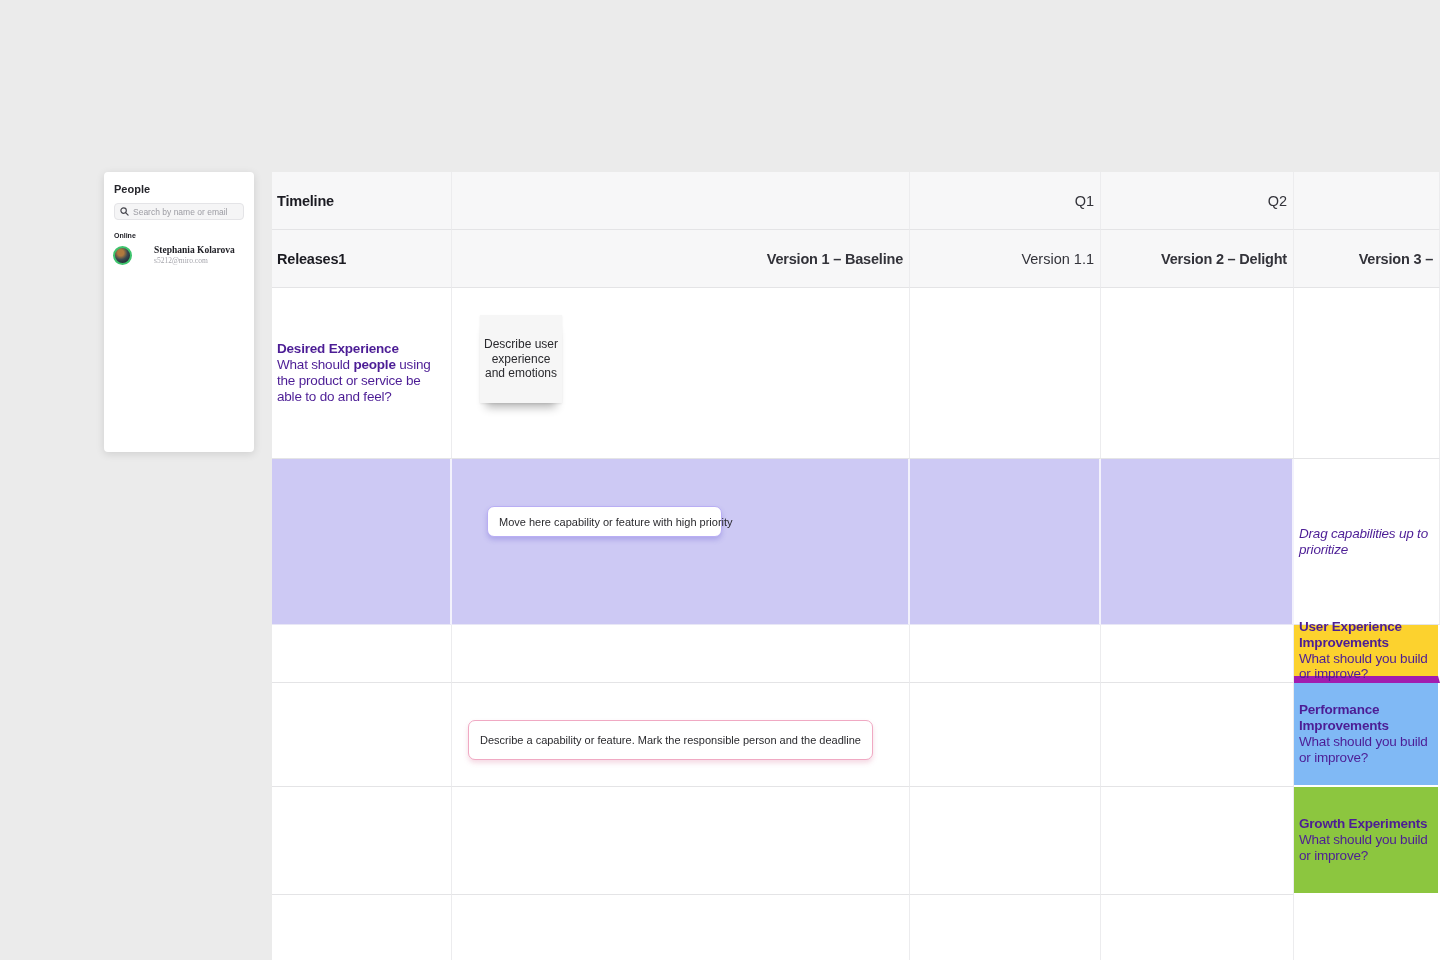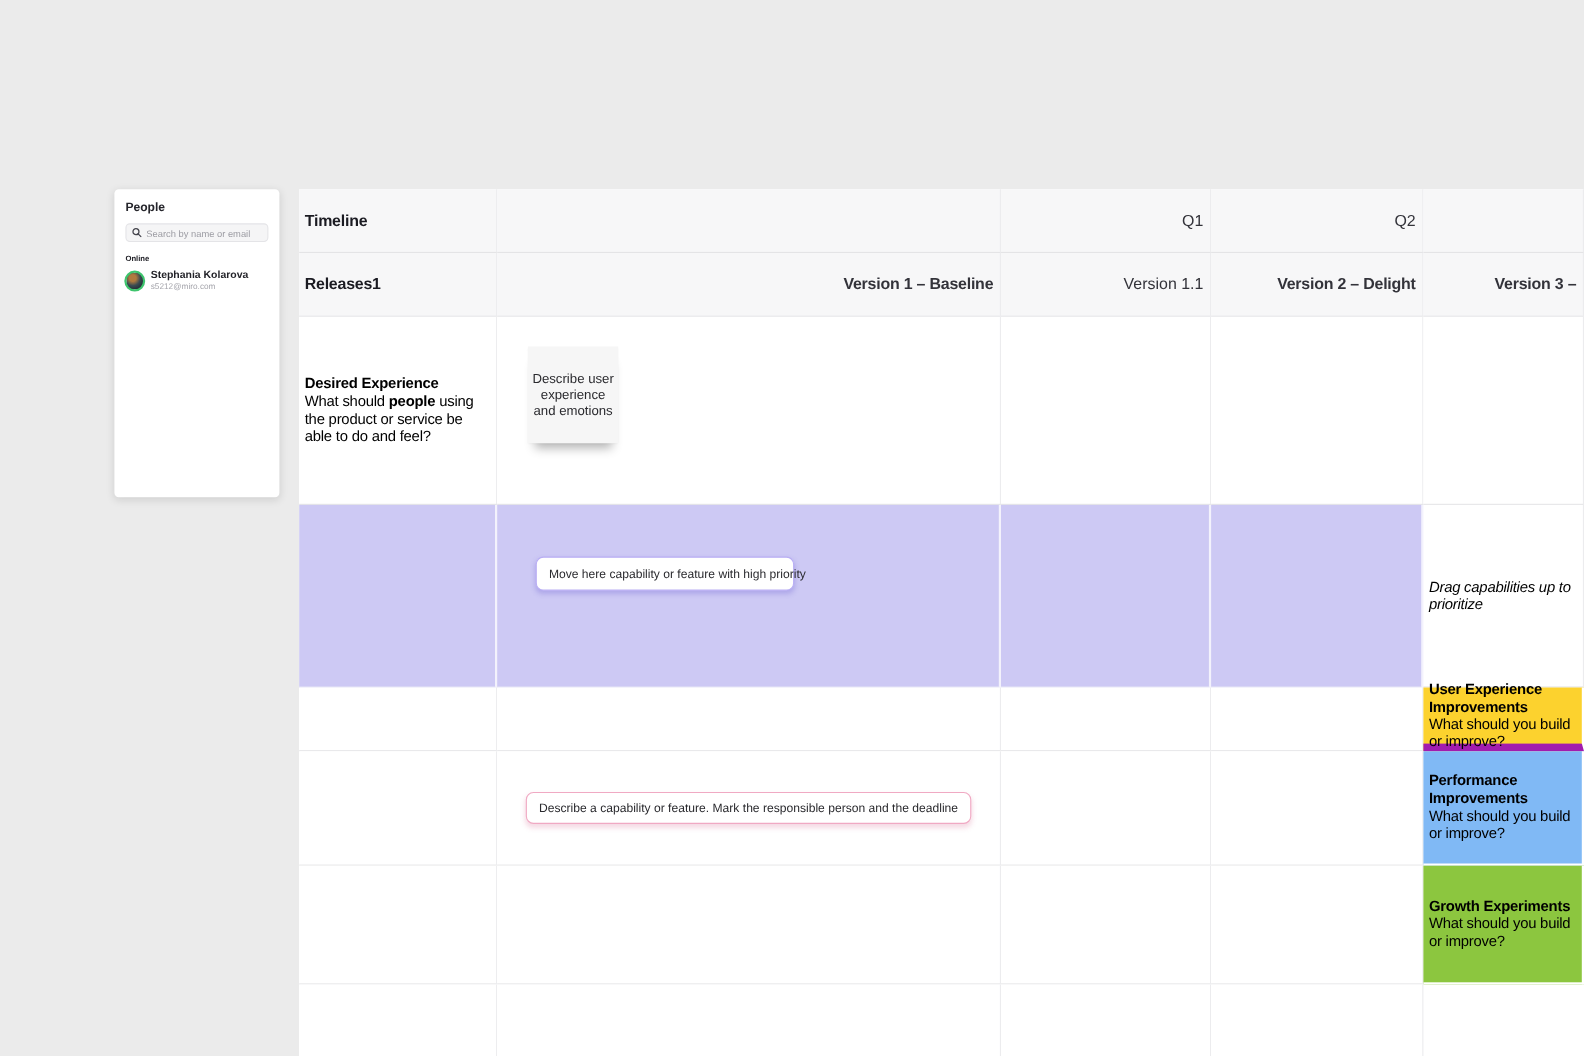--- a/index.html
+++ b/index.html
@@ -10,53 +10,53 @@
           grid-template-columns:180px 458px 191px 193px 146px;
           grid-template-rows:58px 58px 171px 166px 58px 104px 108px 108px;
           background:#ffffff;}
   .cell{box-sizing:border-box;border-right:1px solid #ececee;border-bottom:1px solid #e4e4e6;
         display:flex;flex-direction:column;justify-content:center;padding:0 6px 0 5px;background:#fff;}
   .cell.head{background:#f7f7f8;}
   .cell.right{text-align:right;align-items:flex-end;}
   .ht{font-weight:bold;font-size:14.5px;color:#1b1b22;letter-spacing:-0.2px;}
   .hv{font-size:14.5px;color:#33333a;}
   .hv.b{font-weight:bold;letter-spacing:-0.2px;}
-  .cellbody{font-size:13.5px;line-height:15.8px;color:#000000;letter-spacing:-0.2px;}
+  .cellbody{font-size:13.5px;line-height:15.8px;color:#4c1d95;letter-spacing:-0.2px;}
   .cellbody .t{font-weight:bold;}
   .cellbody .bb{font-weight:bold;}
   .italic{font-style:italic;}
   
   .purple-lbl{background:#a89ef7;border-right:2px solid #ffffff;border-bottom:1px solid #f2f1fc;}
   .purple-row{background:#cdc9f4;border-right:2px solid rgba(255,255,255,0.75);border-bottom:1px solid #e8e7f6;}
   .yellow-lbl{background:#fcd22e;border-right:2px solid #ffffff;border-bottom:7px solid #a21caf;}
   .blue-lbl{background:#80b9f5;border-right:2px solid #ffffff;border-bottom:2px solid #ffffff;}
   .green-lbl{background:#8cc63f;border-right:2px solid #ffffff;border-bottom:2px solid #ffffff;}
   
   .sticky{position:absolute;left:480px;top:315px;width:82px;height:88px;background:#f6f6f6;
           box-shadow:0 10px 9px -6px rgba(0,0,0,0.30),0 1px 2px rgba(0,0,0,0.08);
           display:flex;align-items:center;justify-content:center;text-align:center;
           font-size:12px;line-height:14.5px;color:#2a2a2e;padding:2px;box-sizing:border-box;}
   .card{position:absolute;background:#fff;border-radius:7px;display:flex;align-items:center;
         font-size:11px;color:#2a2a2e;box-sizing:border-box;padding:0 11px;white-space:nowrap;}
   .card.purple{left:487px;top:506px;width:235px;height:31px;border:1px solid #b9aef4;
         box-shadow:0 3px 5px rgba(104,88,209,0.30);}
-  .card.pink{left:478px;top:720px;width:405px;height:29px;border:1.5px solid #f0a9c3;
+  .card.pink{left:468px;top:720px;width:405px;height:40px;border:1.5px solid #f0a9c3;
         box-shadow:0 3px 5px rgba(214,106,146,0.25);}
   
   .panel{position:absolute;left:104px;top:172px;width:150px;height:280px;background:#ffffff;
          border-radius:4px;box-shadow:0 2px 8px rgba(0,0,0,0.12);box-sizing:border-box;}
   .panel-title{font-size:11px;font-weight:bold;color:#26262c;margin:11px 10px 0;}
   .searchbox{margin:8px 10px 12px;height:17px;background:#f5f5f6;border:1px solid #e4e4e7;border-radius:4px;
              display:flex;align-items:center;padding:0 5px;gap:4px;box-sizing:border-box;}
   .searchbox svg{flex:0 0 auto;}
   .searchbox input{border:none;background:transparent;outline:none;font-size:8.5px;color:#34343a;
                    width:100%;font-family:"Liberation Sans",sans-serif;padding:0;}
   .searchbox input::placeholder{color:#9c9ca3;}
   .online{font-size:7px;font-weight:bold;color:#222228;margin:12px 10px 0;}
-  .user{display:flex;align-items:center;gap:5px;margin:6px 9px 0;cursor:pointer;}
+  .user{display:flex;align-items:center;gap:22px;margin:6px 9px 0;cursor:pointer;font-family:Liberation Serif, serif;}
   .avatar{width:19px;height:19px;border-radius:50%;border:2px solid #3ec46d;box-sizing:border-box;
           background:radial-gradient(circle at 38% 32%,#b07a3e 0 22%,#3a4a52 50%,#14181e 100%);}
   .uname{font-size:9.5px;font-weight:bold;color:#222228;line-height:11px;}
   .uemail{font-size:7.5px;color:#a4a4ab;line-height:9px;}
 </style>
 </head>
 <body>
 
 <div class="board">
 

